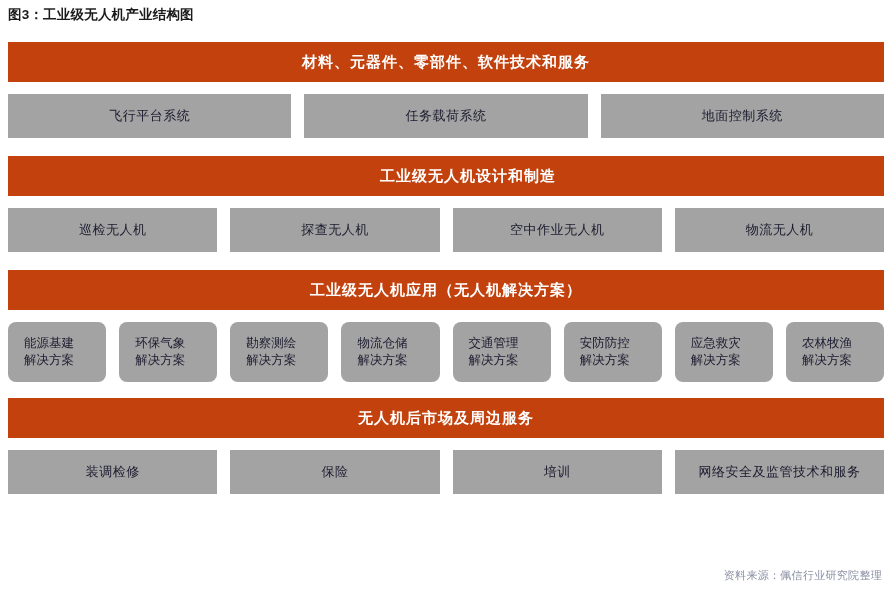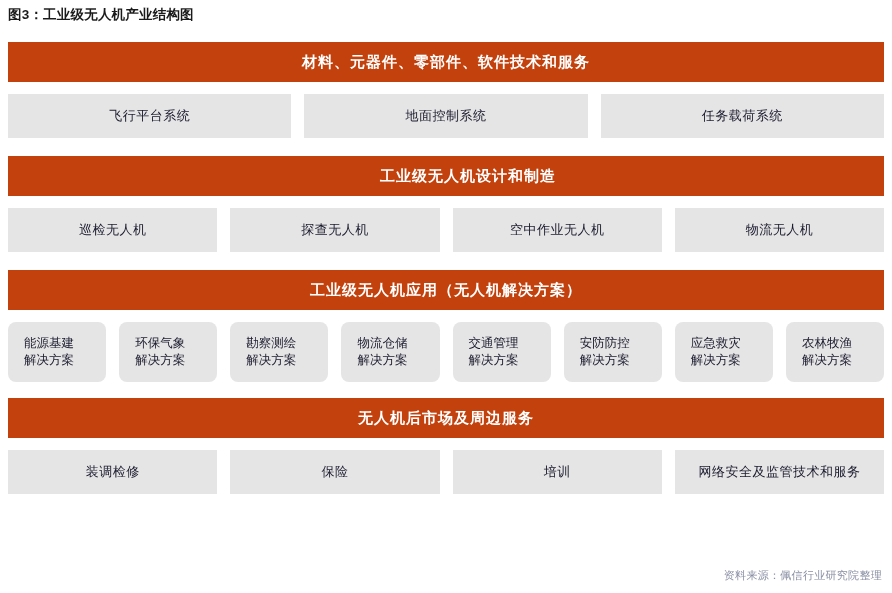--- a/index.html
+++ b/index.html
@@ -46,21 +46,21 @@
     font-weight: bold;
     letter-spacing: 1px;
     margin-bottom: 12px;
   }
   .row {
     display: flex;
     gap: 13px;
     margin-bottom: 16px;
   }
   .cell {
-    background: #e5e5e5;
+    background: #a3a3a3;
     color: #1b1b2f;
     display: flex;
     align-items: center;
     justify-content: center;
     text-align: center;
     font-size: 13px;
     height: 44px;
     flex: 1 1 0;
     line-height: 1.35;
     letter-spacing: 0.5px;
@@ -97,22 +97,22 @@
 <div class="page">
 
   <div class="title">图3：工业级无人机产业结构图</div>
 
   <div class="diagram">
 
     <div class="band band-materials">材料、元器件、零部件、软件技术和服务</div>
 
     <div class="row row-platform">
       <div class="cell">飞行平台系统</div>
+      <div class="cell">任务载荷系统</div>
       <div class="cell">地面控制系统</div>
-      <div class="cell">任务载荷系统</div>
     </div>
 
     <div class="band band-design">工业级无人机设计和制造</div>
 
     <div class="row row-types">
       <div class="cell">巡检无人机</div>
       <div class="cell">探查无人机</div>
       <div class="cell">空中作业无人机</div>
       <div class="cell">物流无人机</div>
     </div>

